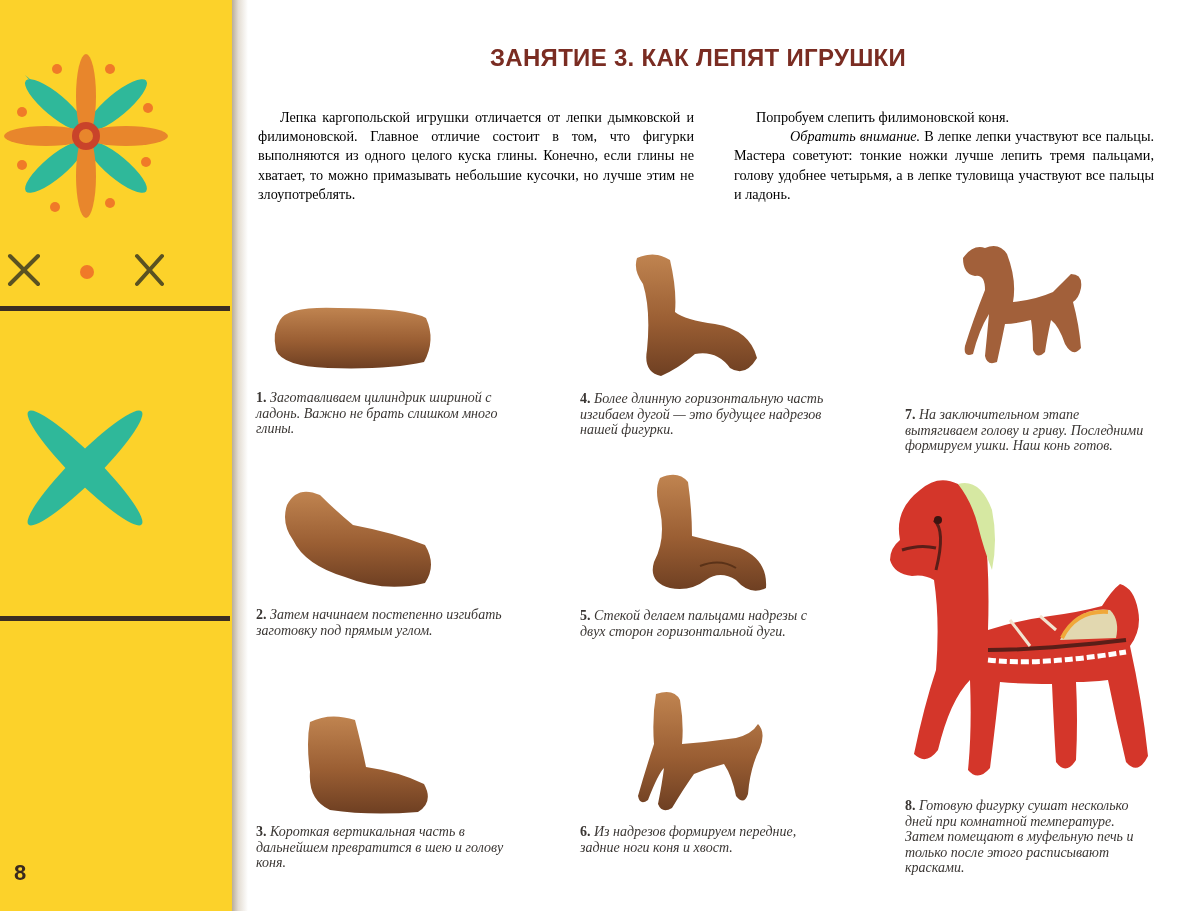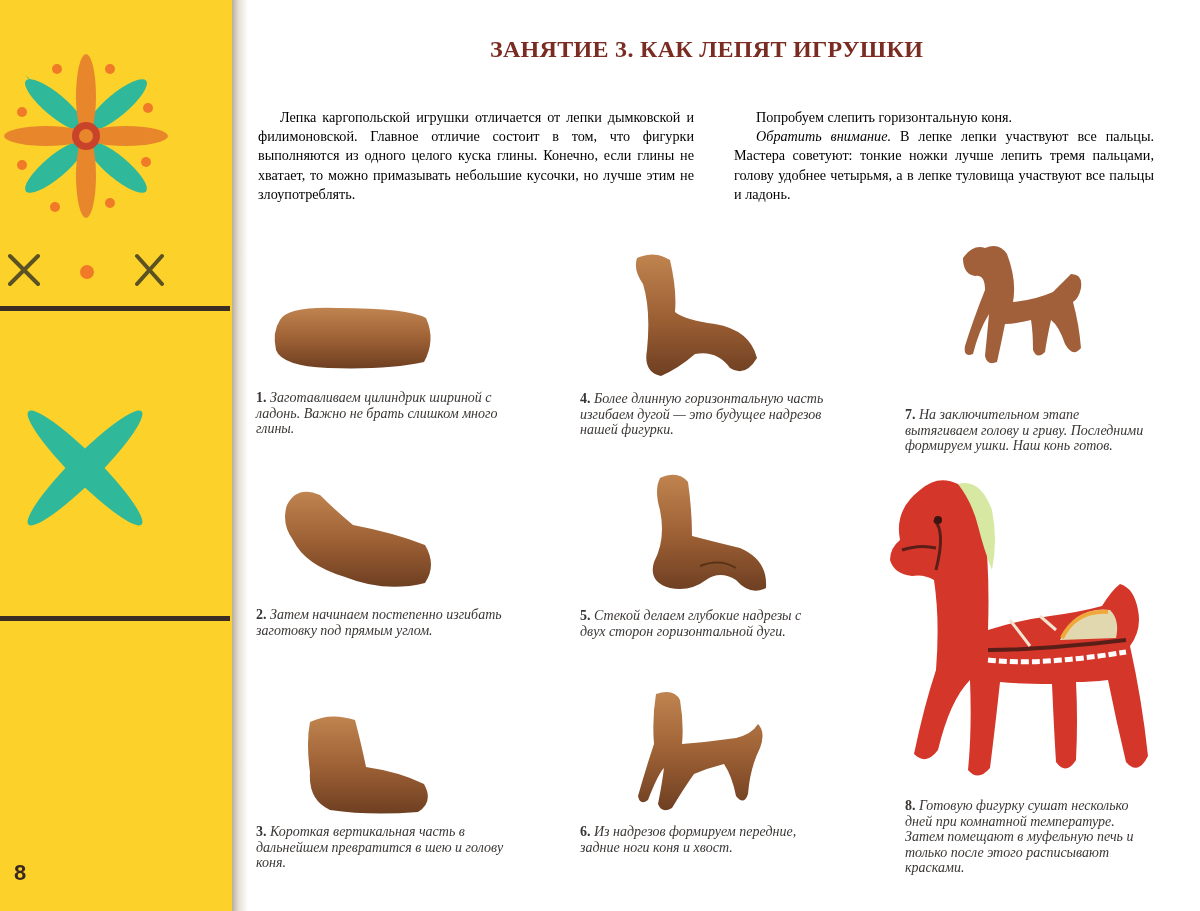--- a/index.html
+++ b/index.html
@@ -8,29 +8,29 @@
 
   
   .band { position: absolute; left: 0; top: 0; width: 232px; height: 911px; background: #fcd22a; }
   .band-shadow { position: absolute; left: 232px; top: 0; width: 16px; height: 911px;
     background: linear-gradient(to right, #b9ad9a 0%, #e4ddd3 40%, #ffffff 100%); }
   .band-rule { position: absolute; left: 0; width: 230px; height: 5px; background: #3b2d22; }
   .page-number { position: absolute; left: 14px; top: 860px; font-family: "Liberation Sans", sans-serif;
     font-weight: bold; font-size: 22px; color: #3a2a1e; }
 
   
-  .title { position: absolute; left: 490px; top: 36px; font-family: Liberation Serif, serif;
+  .title { position: absolute; left: 490px; top: 44px; font-family: Liberation Sans, sans-serif;
     font-weight: 900; font-size: 24px; letter-spacing: 0.3px; color: #7a2c22; }
 
   
   .para { position: absolute; font-size: 14.2px; line-height: 19.2px; text-align: justify; color: #000000; }
   .para p { text-indent: 22px; }
   .col-left { left: 258px; top: 108px; width: 436px; }
   .col-right { left: 734px; top: 108px; width: 420px; }
-  .em { font-style: italic; }
+  .em { font-style: italic; margin-left: 34px; }
 
   
   .caption { position: absolute; font-style: italic; font-size: 14px; line-height: 15.5px; color: #3a3633; width: 250px; }
   .caption .num { font-style: normal; font-weight: bold; }
 
   
   .photo { position: absolute; }
 </style>
 </head>
 <body>
@@ -89,21 +89,21 @@
   <div class="page-number">8</div>
 </div>
 <div class="band-shadow"></div>
 
 <h1 class="title">ЗАНЯТИЕ 3. КАК ЛЕПЯТ ИГРУШКИ</h1>
 
 <div class="para col-left">
   <p>Лепка каргопольской игрушки отличается от лепки дымковской и филимоновской. Главное отличие состоит в том, что фигурки выполняются из одного целого куска глины. Конечно, если глины не хватает, то можно примазывать небольшие кусочки, но лучше этим не злоупотреблять.</p>
 </div>
 <div class="para col-right">
-  <p>Попробуем слепить горизонтальную коня.</p>
+  <p>Попробуем слепить филимоновской коня.</p>
   <p><span class="em">Обратить внимание.</span><span> В лепке лепки участвуют все пальцы. Мастера советуют: тонкие ножки лучше лепить тремя пальцами, голову удобнее четырьмя, а в лепке туловища участвуют все пальцы и ладонь.</span></p>
 </div>
 
 <svg class="photo" style="left:268px;top:300px" width="170" height="80" viewBox="0 0 170 80">
   <defs>
       <linearGradient id="clay" x1="0" y1="0" x2="0" y2="1">
         <stop offset="0" stop-color="#c08450"></stop>
         <stop offset="0.55" stop-color="#9a5e33"></stop>
         <stop offset="1" stop-color="#6e3f22"></stop>
       </linearGradient>
@@ -158,21 +158,21 @@
 <div class="caption" style="left:256px;top:607px">
   <span class="num">2.</span><span> Затем начинаем постепенно изгибать заготовку под прямым углом.</span>
 </div>
 <div class="caption" style="left:256px;top:824px">
   <span class="num">3.</span><span> Короткая вертикальная часть в дальнейшем превратится в шею и голову коня.</span>
 </div>
 <div class="caption" style="left:580px;top:391px">
   <span class="num">4.</span><span> Более длинную горизонтальную часть изгибаем дугой — это будущее надрезов нашей фигурки.</span>
 </div>
 <div class="caption" style="left:580px;top:608px">
-  <span class="num">5.</span><span> Стекой делаем глубокие надрезы с двух сторон горизонтальной дуги.</span>
+  <span class="num">5.</span><span> Стекой делаем пальцами надрезы с двух сторон горизонтальной дуги.</span>
 </div>
 <div class="caption" style="left:580px;top:824px">
   <span class="num">6.</span><span> Из надрезов формируем передние, задние ноги коня и хвост.</span>
 </div>
 <div class="caption" style="left:905px;top:407px">
   <span class="num">7.</span><span> На заключительном этапе вытягиваем голову и гриву. Последними формируем ушки. Наш конь готов.</span>
 </div>
 <div class="caption" style="left:905px;top:798px">
   <span class="num">8.</span><span> Готовую фигурку сушат несколько дней при комнатной температуре. Затем помещают в муфельную печь и только после этого расписывают красками.</span>
 </div>

